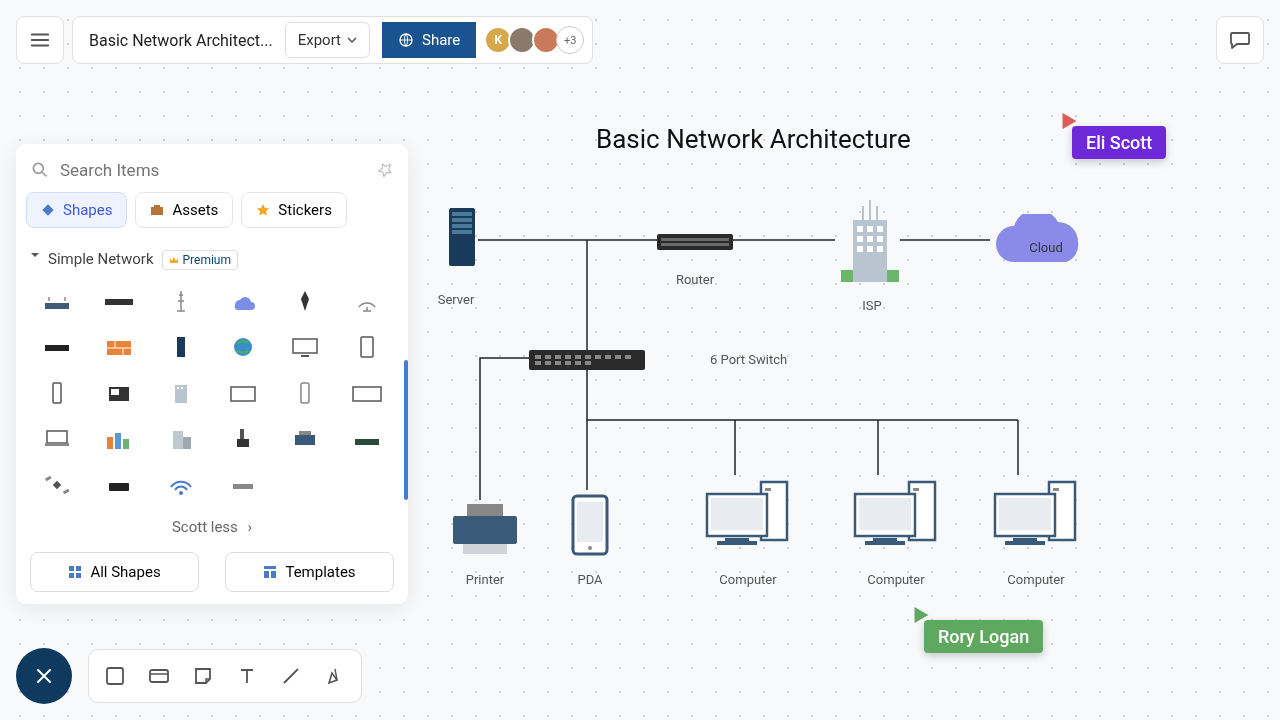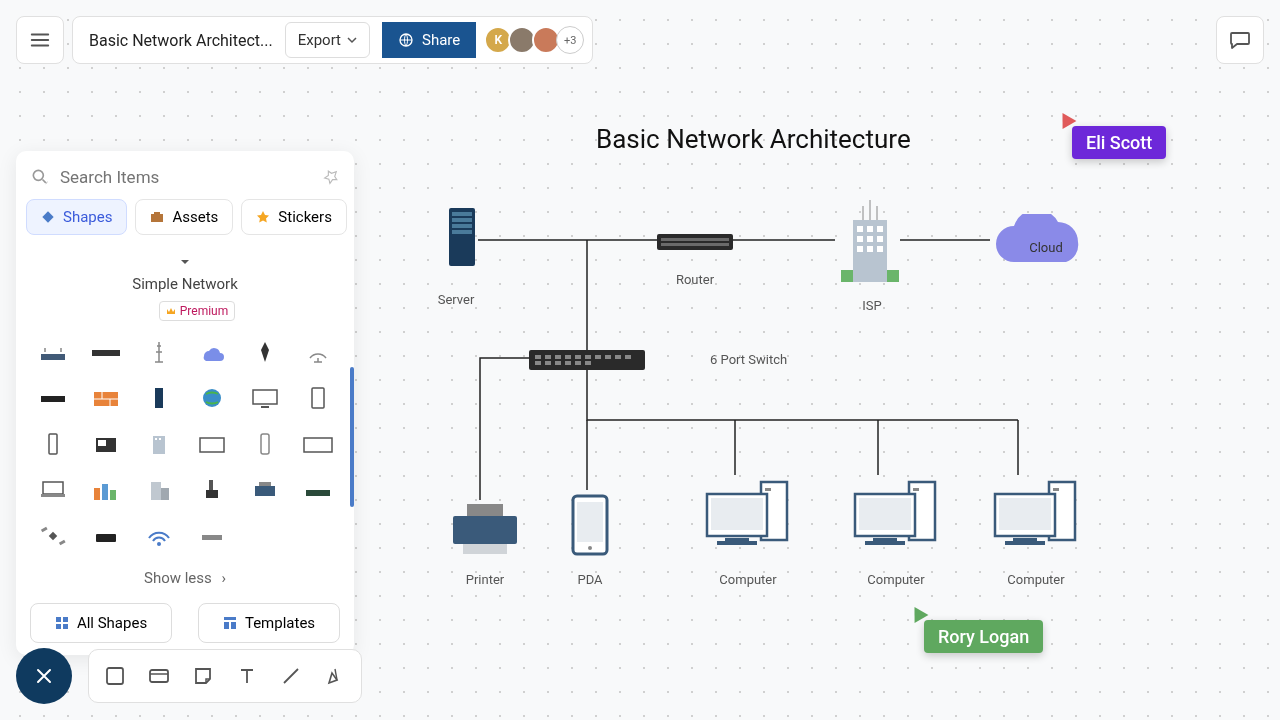--- a/index.html
+++ b/index.html
@@ -11,32 +11,32 @@
 .title-bar { height: 48px; background: #fff; border: 1px solid #e0e0e0; border-radius: 8px; display: flex; align-items: center; padding: 0 8px 0 16px; gap: 12px; }
 .title-text { font-size: 16px; color: #222; max-width: 200px; white-space: nowrap; overflow: hidden; text-overflow: ellipsis; }
 .export-btn { display: flex; align-items: center; gap: 6px; padding: 8px 12px; border: 1px solid #ddd; border-radius: 6px; font-size: 15px; color: #333; cursor: pointer; background: #fff; }
 .share-btn { display: flex; align-items: center; gap: 8px; padding: 9px 16px; background: #1a5490; color: #fff; border-radius: 0; font-size: 15px; cursor: pointer; }
 .avatars { display: flex; align-items: center; }
 .avatar { width: 28px; height: 28px; border-radius: 50%; margin-left: -4px; border: 2px solid #fff; display: flex; align-items: center; justify-content: center; font-size: 12px; font-weight: 600; color: #fff; }
 .avatar-more { width: 28px; height: 28px; border-radius: 50%; margin-left: -4px; border: 1px solid #ccc; background: #fff; display: flex; align-items: center; justify-content: center; font-size: 11px; color: #666; }
 
 .comments-btn { position: absolute; top: 16px; right: 16px; width: 48px; height: 48px; background: #fff; border: 1px solid #e0e0e0; border-radius: 8px; display: flex; align-items: center; justify-content: center; cursor: pointer; z-index: 10; }
 
-.sidebar { position: absolute; top: 151px; left: 16px; width: 338px; background: #fff; border-radius: 10px; box-shadow: 0 4px 20px rgba(0,0,0,0.08); z-index: 10; padding-bottom: 12px; }
+.sidebar { position: absolute; top: 144px; left: 16px; width: 392px; background: #fff; border-radius: 10px; box-shadow: 0 4px 20px rgba(0,0,0,0.08); z-index: 10; padding-bottom: 12px; }
 .search-row { display: flex; align-items: center; padding: 16px 14px 12px; gap: 10px; }
 .search-icon { color: #888; }
 .search-input { border: none; outline: none; font-size: 17px; color: #999; flex: 1; }
 .pin-icon { color: #aaa; transform: rotate(45deg); }
 .tabs-row { display: flex; gap: 8px; padding: 0 10px 12px; }
 .tab-chip { display: flex; align-items: center; gap: 8px; padding: 8px 14px; border-radius: 8px; font-size: 15px; cursor: pointer; border: 1px solid #e5e5e5; background: #fff; }
 .tab-chip.active { background: #eef3ff; border-color: #d0dcff; color: #3b5bdb; }
 .tab-icon { width: 14px; height: 14px; }
 
-.section-header { display: flex; align-items: center; gap: 8px; padding: 10px 14px 8px; font-size: 15px; color: #444; flex-direction: column; }
-.premium-badge { display: flex; align-items: center; gap: 4px; font-size: 12px; border: 1px solid #ddd; border-radius: 4px; padding: 2px 6px; color: #be185d; margin-left: 24px; }
+.section-header { display: flex; gap: 8px; padding: 10px 14px 8px; font-size: 15px; color: #444; }
+.premium-badge { display: flex; align-items: center; gap: 4px; font-size: 12px; border: 1px solid #ddd; border-radius: 4px; padding: 2px 6px; color: #0c4a6e; }
 .shape-grid { display: grid; grid-template-columns: repeat(6, 1fr); gap: 8px; padding: 4px 14px; }
 .shape-cell { height: 38px; display: flex; align-items: center; justify-content: center; cursor: pointer; }
 .shape-cell svg { max-width: 32px; max-height: 30px; }
 .show-less { text-align: center; padding: 10px 0 8px; color: #666; font-size: 15px; cursor: pointer; }
 .sidebar-footer { display: flex; gap: 26px; padding: 8px 14px 0; }
 .footer-btn { flex: 1; display: flex; align-items: center; justify-content: center; gap: 8px; padding: 10px; border: 1px solid #ddd; border-radius: 8px; font-size: 15px; cursor: pointer; background: #fff; }
 
 .scroll-indicator { position: absolute; right: 0; top: 120px; width: 4px; height: 140px; background: #4a7bc8; border-radius: 2px; }
 
 .toolbar { position: absolute; bottom: 16px; left: 16px; display: flex; align-items: center; gap: 6px; z-index: 10; }
@@ -303,21 +303,21 @@
             <circle cx="16" cy="20" r="2" fill="#4a7bc8"></circle>
           </svg>
         </div>
       <div class="shape-cell">
           <svg viewBox="0 0 32 24">
             <rect x="6" y="11" width="20" height="5" fill="#888"></rect>
           </svg>
         </div>
     </div>
     <div class="show-less">
-      <span>Show less</span>
+      <span>Scott less</span>
       <span style="margin-left:6px">›</span>
     </div>
   </div>
   <div class="sidebar-footer">
     <div class="footer-btn">
       <svg width="14" height="14" viewBox="0 0 14 14">
           <rect x="1" y="1" width="5" height="5" fill="#4a7bc8"></rect>
           <rect x="8" y="1" width="5" height="5" fill="#4a7bc8"></rect>
           <rect x="1" y="8" width="5" height="5" fill="#4a7bc8"></rect>
           <rect x="8" y="8" width="5" height="5" fill="#4a7bc8"></rect>

